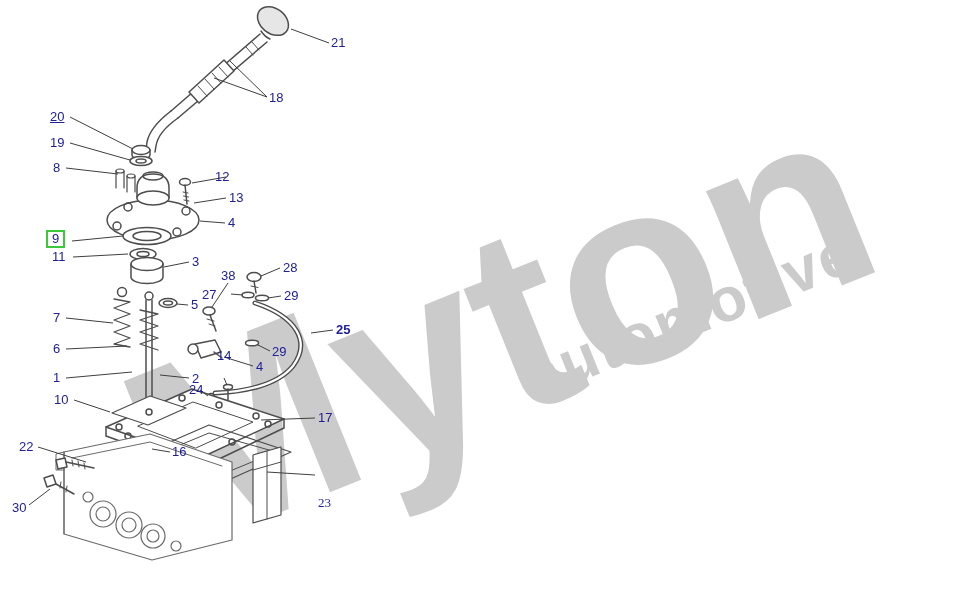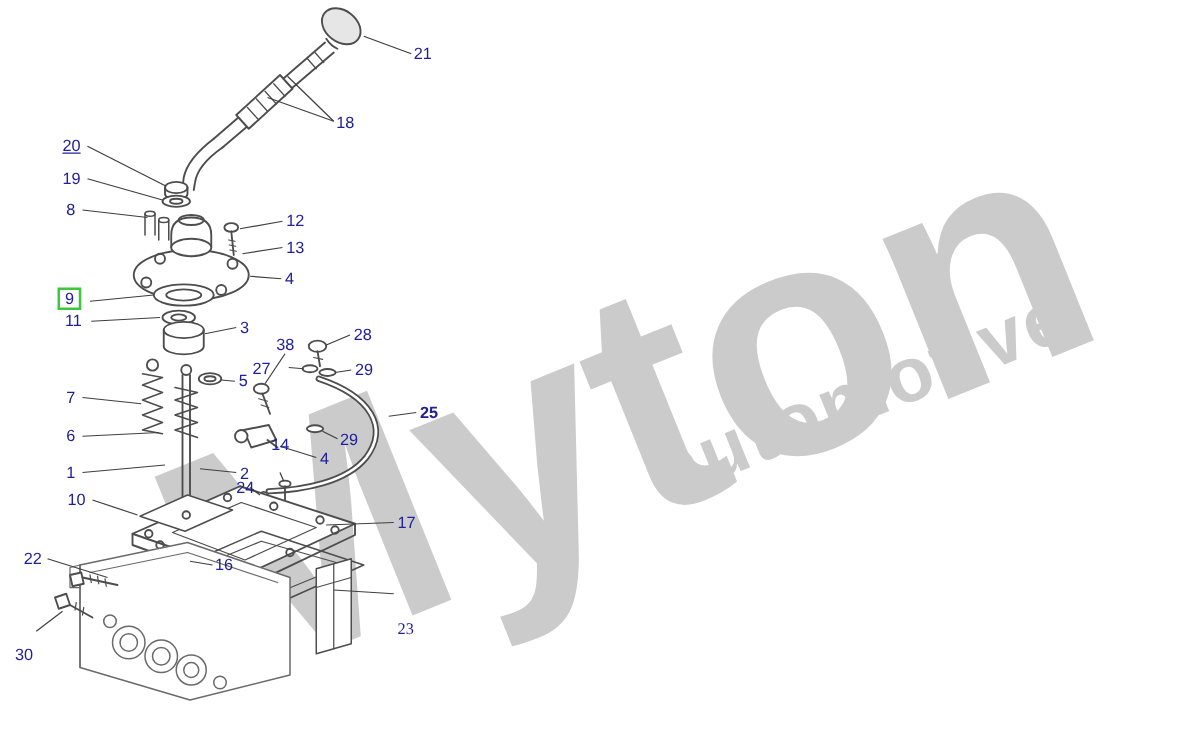--- a/index.html
+++ b/index.html
@@ -249,21 +249,21 @@
         <line x1="29" y1="505" x2="50" y2="489"></line>
       </g>
   </svg>
 
   <div id="labels-layer">
       <div class="part-label" style="left: 331px; top: 36px;">21</div>
       <div class="part-label" style="left: 269px; top: 91px;">18</div>
       <div class="part-label" style="left: 50px; top: 110px; text-decoration: underline;">20</div>
       <div class="part-label" style="left: 50px; top: 136px;">19</div>
       <div class="part-label" style="left: 53px; top: 161px;">8</div>
-      <div class="part-label" style="left: 229px; top: 170px; text-align: center;">12</div>
+      <div class="part-label" style="left: 215px; top: 170px; text-align: center;">12</div>
       <div class="part-label" style="left: 229px; top: 191px;">13</div>
       <div class="part-label" style="left: 228px; top: 216px;">4</div>
       <div class="part-label highlighted" style="left: 52px; top: 234px;">9</div>
       <div class="part-label" style="left: 52px; top: 250px;">11</div>
       <div class="part-label" style="left: 192px; top: 255px;">3</div>
       <div class="part-label" style="left: 221px; top: 269px;">38</div>
       <div class="part-label" style="left: 283px; top: 261px;">28</div>
       <div class="part-label" style="left: 202px; top: 288px;">27</div>
       <div class="part-label" style="left: 284px; top: 289px;">29</div>
       <div class="part-label" style="left: 191px; top: 298px;">5</div>
@@ -274,15 +274,15 @@
       <div class="part-label" style="left: 256px; top: 360px;">4</div>
       <div class="part-label" style="left: 53px; top: 371px;">1</div>
       <div class="part-label" style="left: 192px; top: 372px;">2</div>
       <div class="part-label" style="left: 217px; top: 349px;">14</div>
       <div class="part-label" style="left: 189px; top: 383px; text-align: center;">24</div>
       <div class="part-label" style="left: 54px; top: 393px;">10</div>
       <div class="part-label" style="left: 318px; top: 411px;">17</div>
       <div class="part-label" style="left: 19px; top: 440px;">22</div>
       <div class="part-label" style="left: 172px; top: 445px;">16</div>
       <div class="part-label" style="left: 318px; top: 496px; font-family: Liberation Serif, serif;">23</div>
-      <div class="part-label" style="left: 12px; top: 517px;">30</div>
+      <div class="part-label" style="left: 12px; top: 501px;">30</div>
     </div>
 </div>
 
 </body></html>

